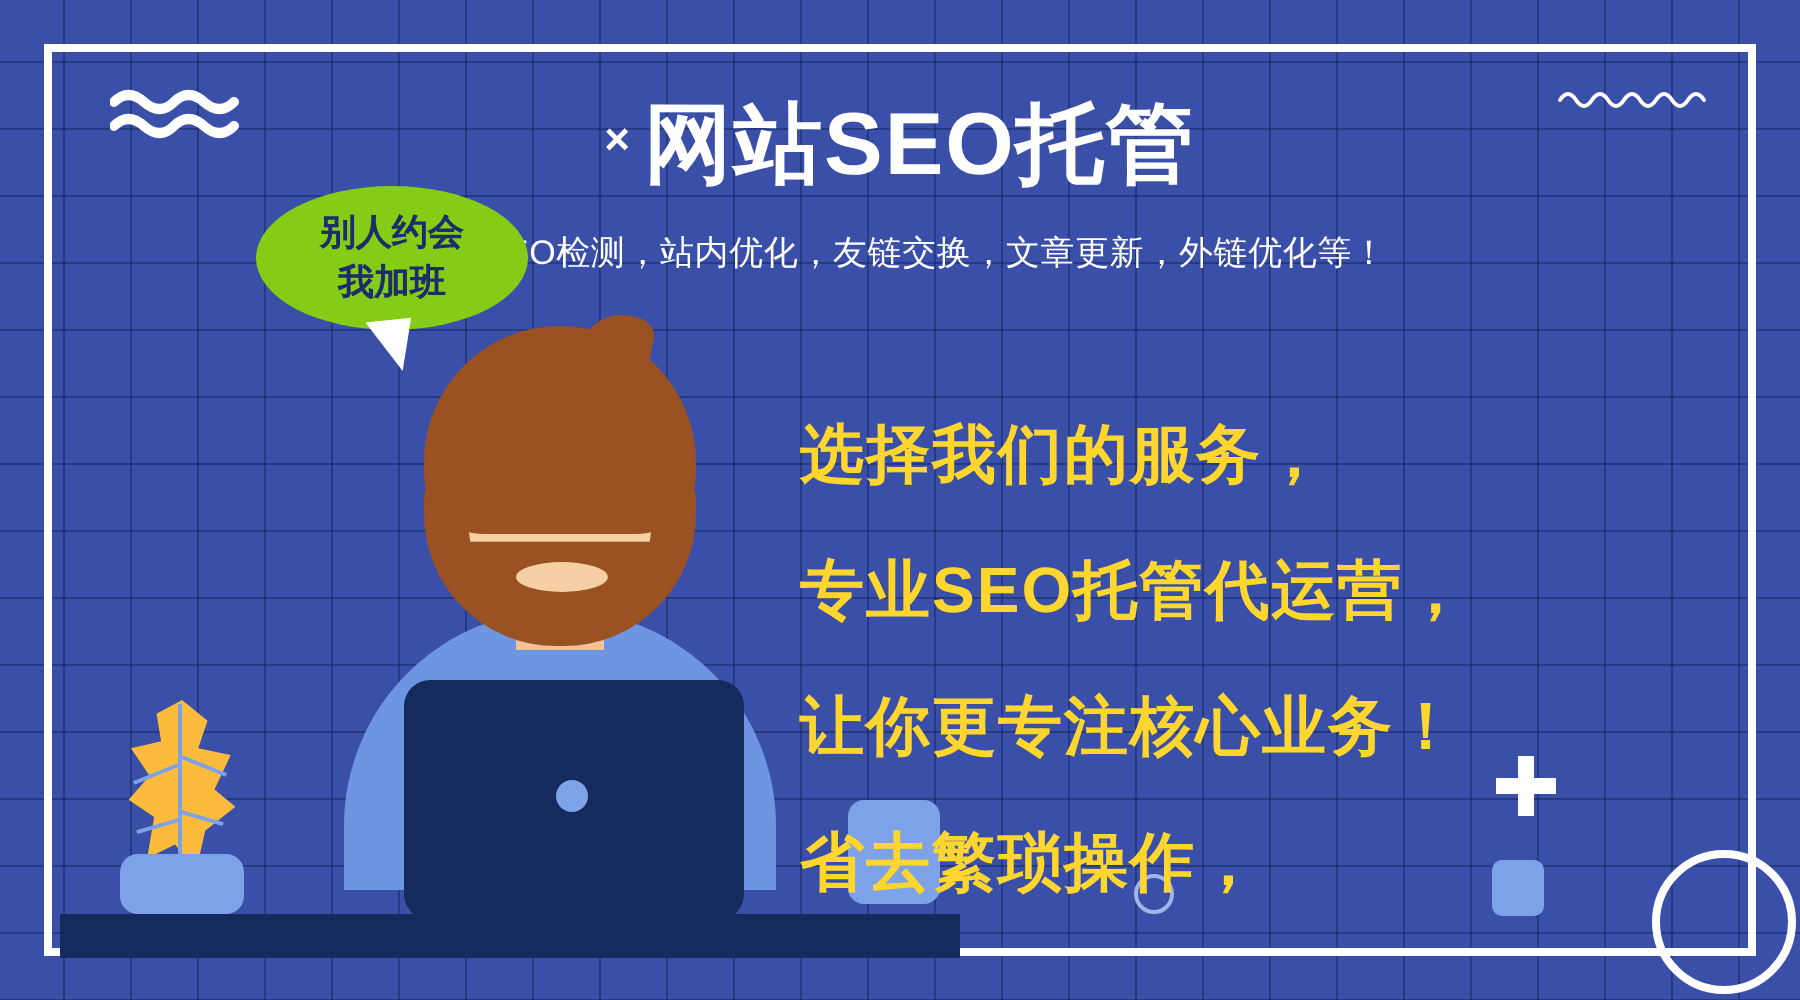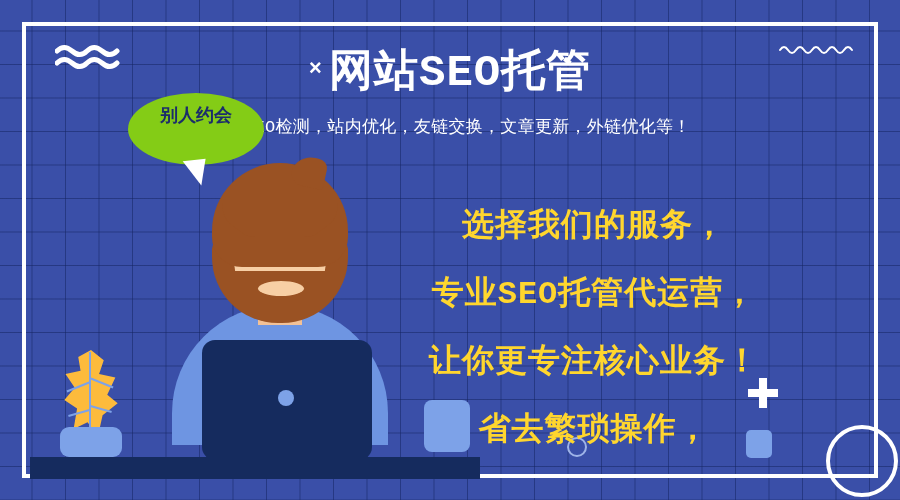--- a/index.html
+++ b/index.html
@@ -6,21 +6,21 @@
     margin: 0;
     padding: 0;
     background: #ffffff;
   }
   #banner {
     position: relative;
     width: 900px;
     height: 500px;
     overflow: hidden;
     background: #3a4fa8;
-    font-family: Liberation Mono, monospace;
+    font-family: Liberation Sans, sans-serif;
     user-select: none;
   }
   
   #grid {
     position: absolute;
     inset: 0;
     background-image:
       linear-gradient(to right, rgba(22,38,100,0.55) 1px, transparent 1px),
       linear-gradient(to bottom, rgba(22,38,100,0.55) 1px, transparent 1px);
     background-size: 33.5px 33.5px;
@@ -136,21 +136,21 @@
     color: #ffffff;
     font-size: 17px;
     letter-spacing: 0.3px;
   }
   
   #slogan {
     position: absolute;
     left: 400px;
     top: 193px;
     width: 388px;
-    text-align: center;
+    text-align: left;
     color: #ffd62e;
     font-size: 32px;
     font-weight: bold;
     line-height: 68px;
     letter-spacing: 1px;
   }
   #slogan .line { position: relative; z-index: 3; white-space: nowrap; }
   
   #bubble {
     position: absolute;
@@ -354,20 +354,21 @@
 
   <div id="slogan">
     <div class="line">选择我们的服务，</div>
     <div class="line">专业SEO托管代运营，</div>
     <div class="line">让你更专注核心业务！</div>
     <div class="line">省去繁琐操作，</div>
   </div>
 
   <div id="bubble">
     <div>别人约会</div>
+    <div>我加班</div>
     <div class="tail"></div>
   </div>
 
   <div id="person">
     <div class="shirt"></div>
     <div class="neck"></div>
     <div class="ear-l"></div>
     <div class="ear-r"></div>
     <div class="face"></div>
     <div class="beard"></div>

